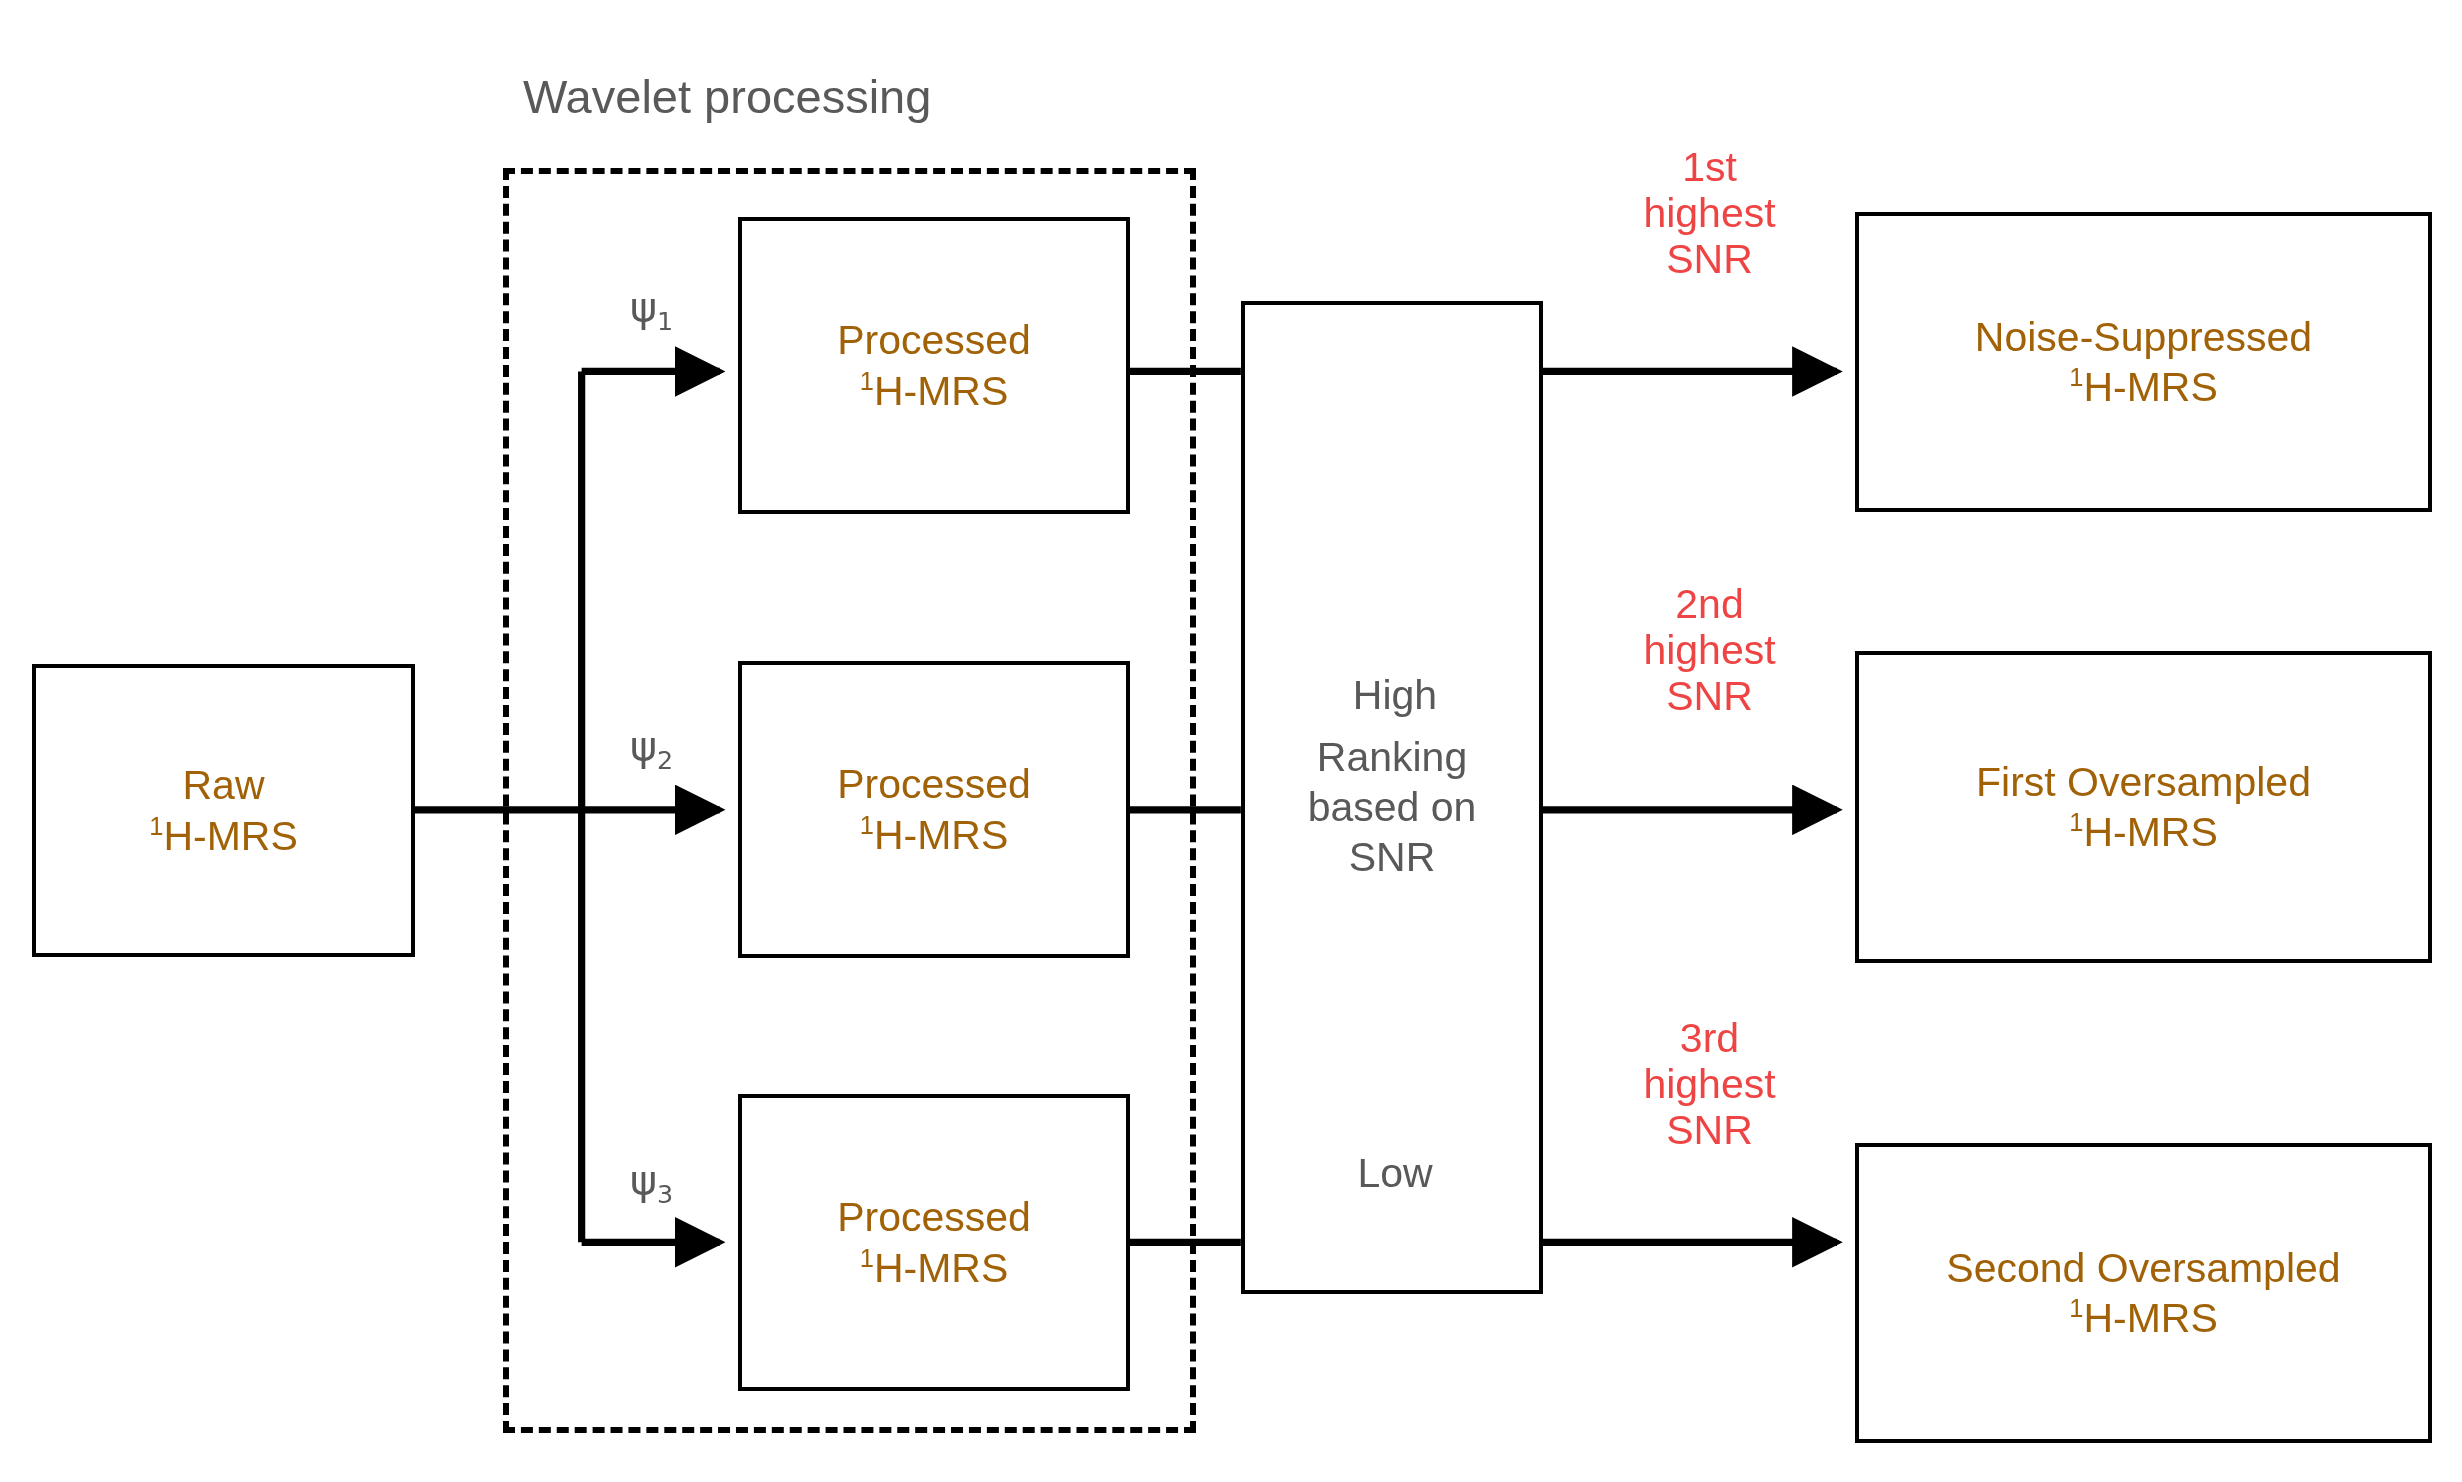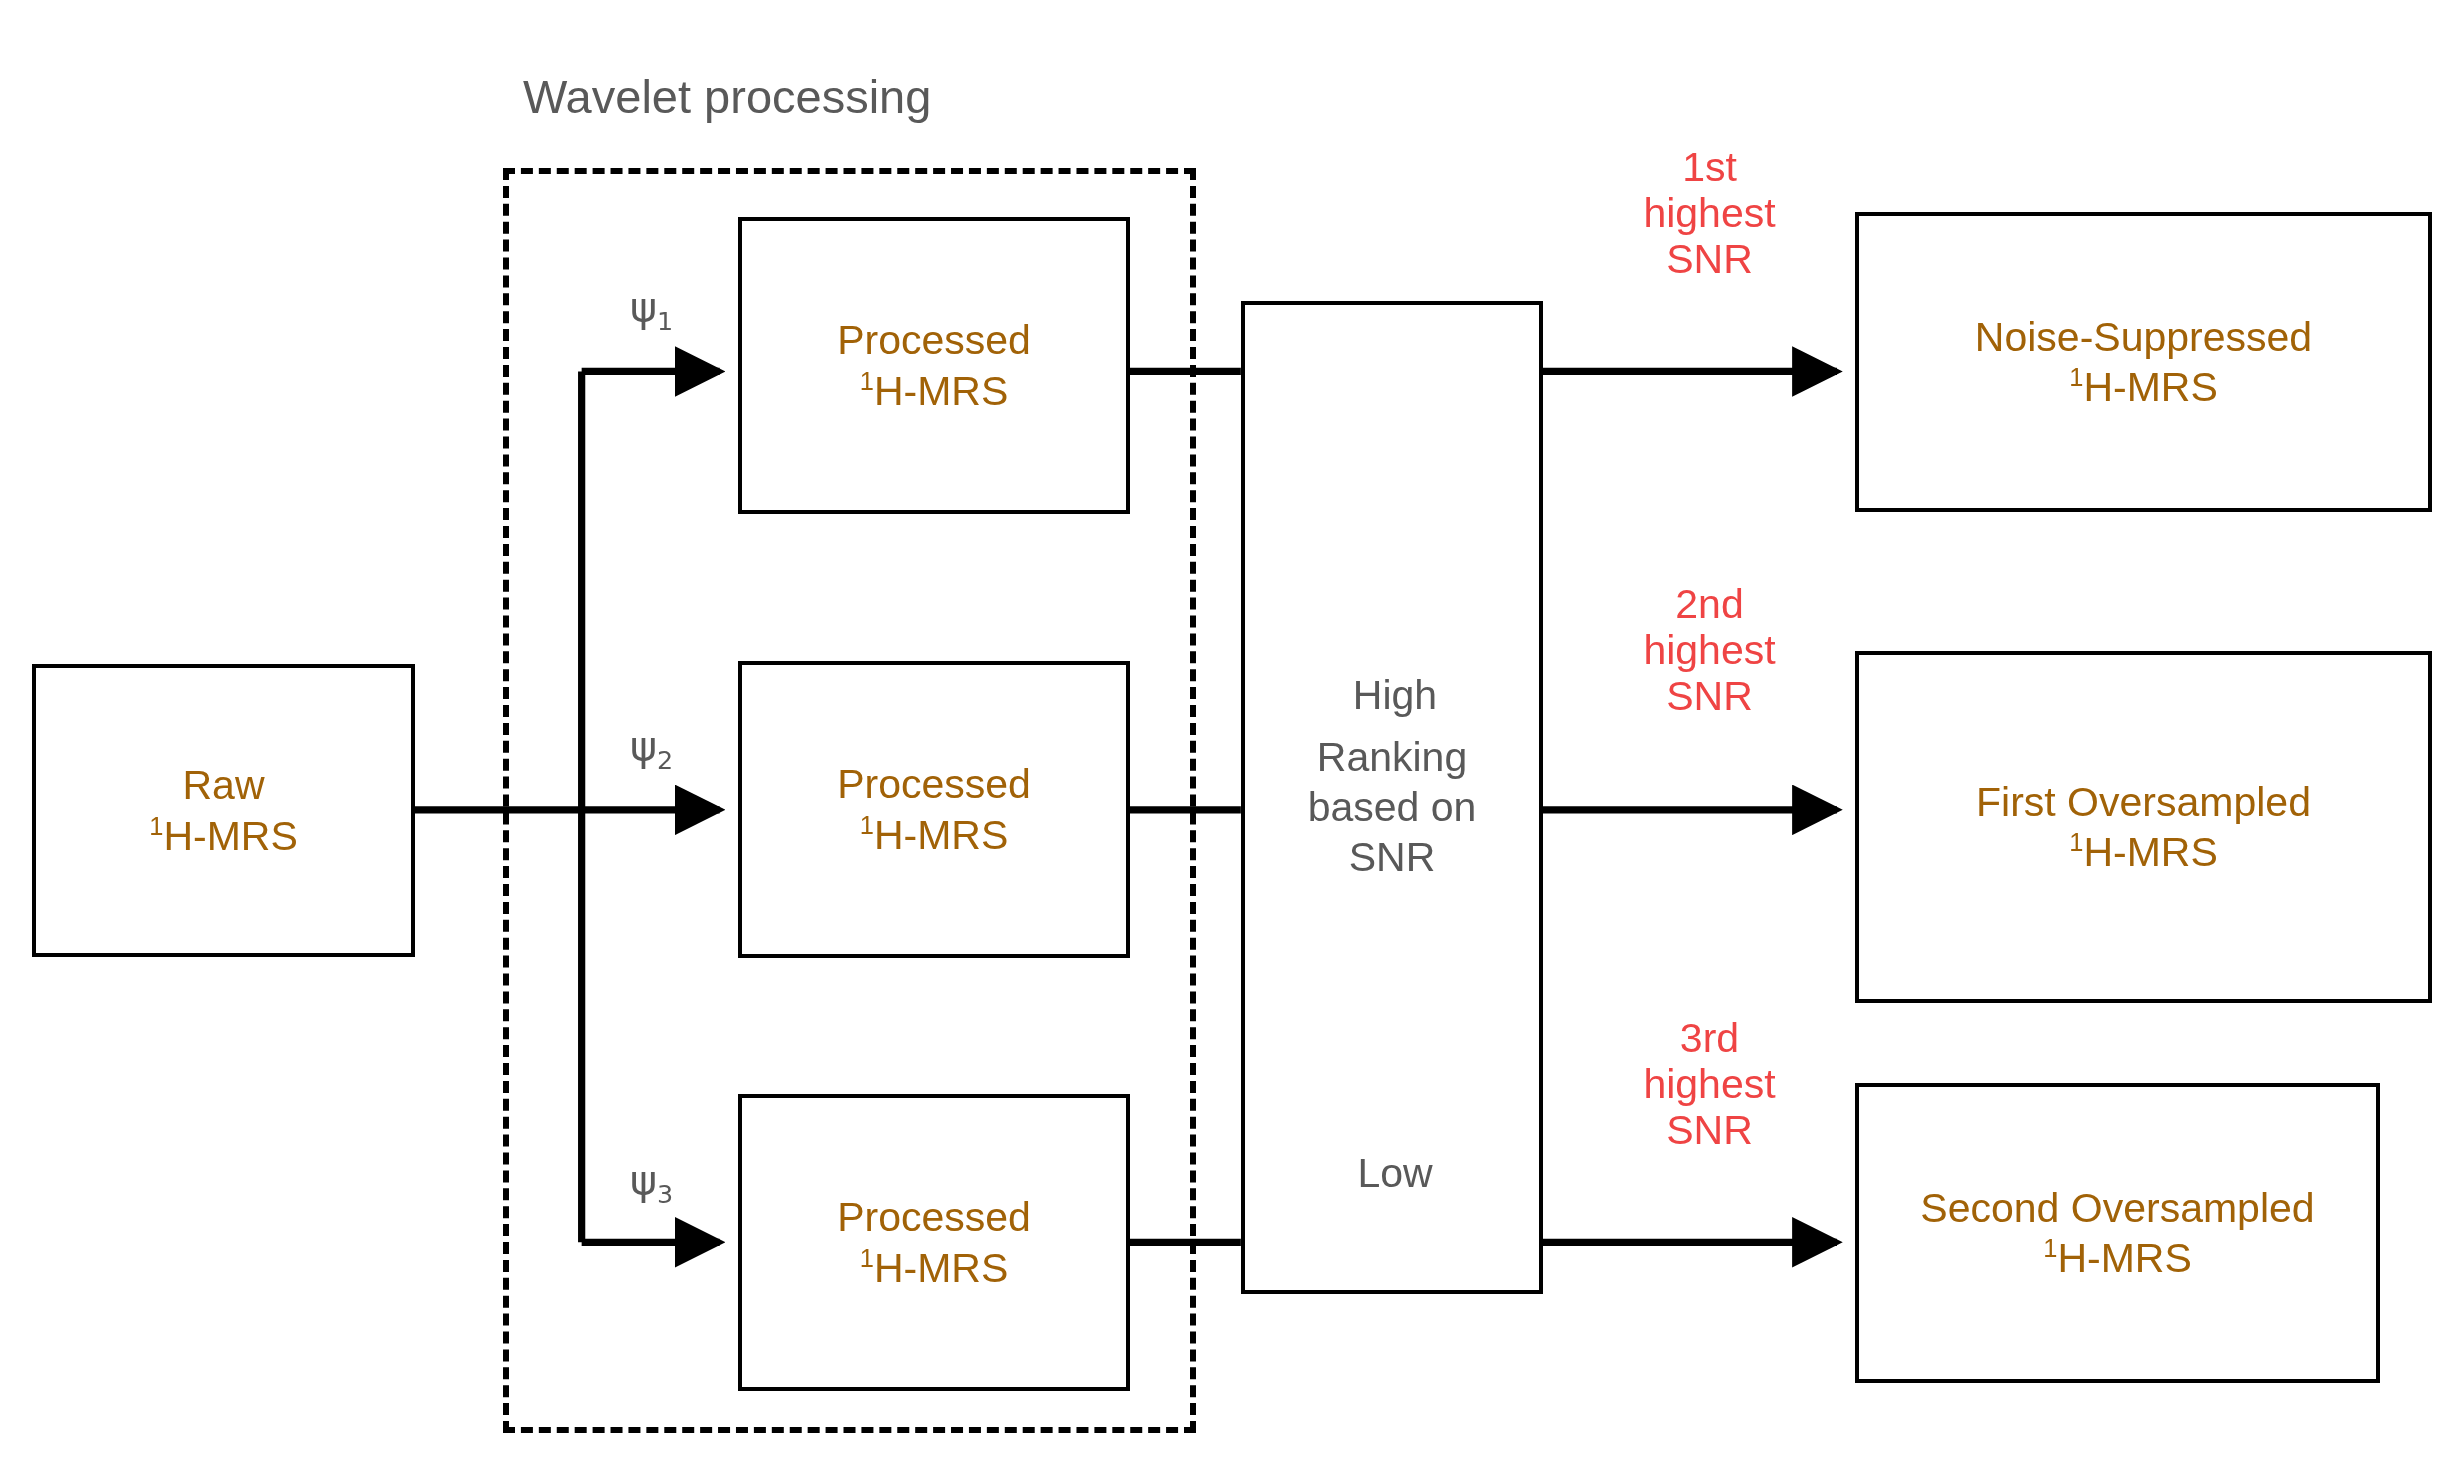--- a/index.html
+++ b/index.html
@@ -184,28 +184,28 @@
 highest
 SNR</div>
 
   <div class="node" style="left:1855px; top:212px; width:577px; height:300px;">
     <div>
       <span class="label-line">Noise-Suppressed</span>
       <span class="label-line"><span class="sup">1</span><span>H-MRS</span></span>
     </div>
   </div>
 
-  <div class="node" style="left:1855px; top:651px; width:577px; height:352px;">
+  <div class="node" style="left:1855px; top:651px; width:577px; height:312px;">
     <div>
       <span class="label-line">First Oversampled</span>
       <span class="label-line"><span class="sup">1</span><span>H-MRS</span></span>
     </div>
   </div>
 
-  <div class="node" style="left:1855px; top:1083px; width:525px; height:300px;">
+  <div class="node" style="left:1855px; top:1143px; width:577px; height:300px;">
     <div>
       <span class="label-line">Second Oversampled</span>
       <span class="label-line"><span class="sup">1</span><span>H-MRS</span></span>
     </div>
   </div>
 
 </div>
 
 
 </body></html>

